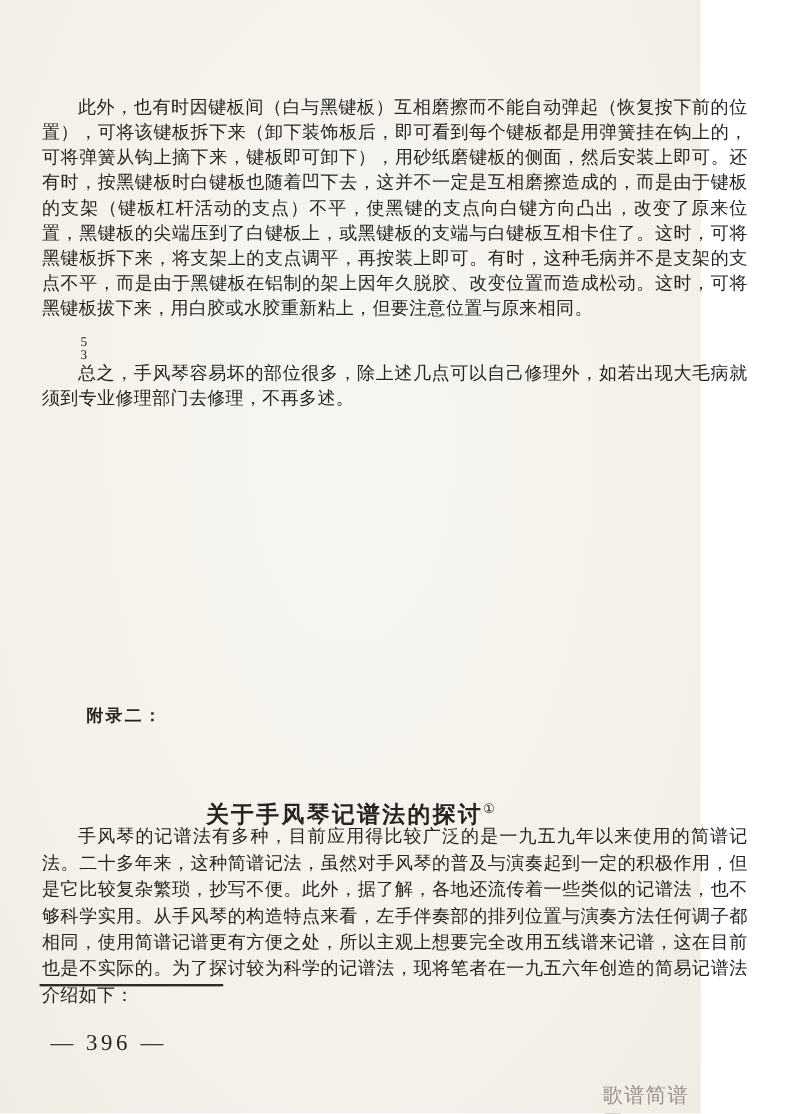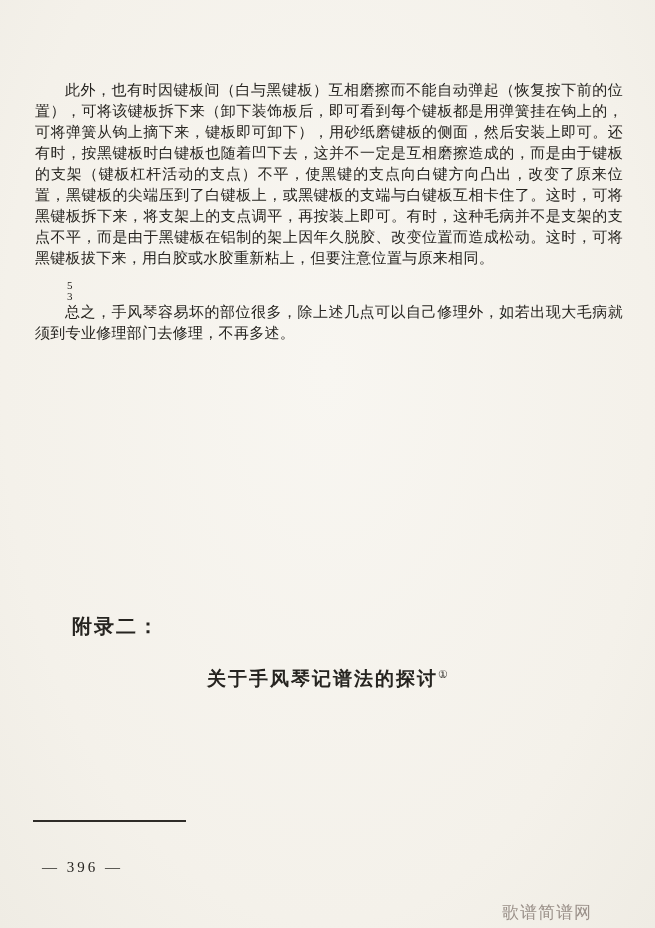--- a/index.html
+++ b/index.html
@@ -3,42 +3,42 @@
 <meta charset="utf-8">
 <style>
   html, body { margin: 0; padding: 0; }
   body {
     width: 655px; height: 928px;
     font-family: "Liberation Serif", "DejaVu Serif", serif;
     overflow: hidden;
   }
   .page {
     position: relative;
-    width: 655px; height: 928px;
+    width: 584px; height: 928px;
     background: radial-gradient(ellipse at 50% 40%, #f8f6f1 0%, #f4f1ea 70%, #efece4 100%);
   }
   .flow {
     position: absolute; left: 35px; top: 80px; width: 588px;
   }
   .body {
     font-size: 15px; line-height: 21px; margin: 0;
     text-align: justify;
     letter-spacing: 0.3px;
   }
   .ind { text-indent: 2em; }
   .bold { font-weight: 700; }
   .item2 { line-height: 23px; }
   .frac {
     display: inline-flex; flex-direction: column; align-items: center;
     vertical-align: -4px; font-size: 11px; line-height: 11px;
     margin: 0 2px; text-indent: 0;
   }
   .appendix-label {
-    position: absolute; left: 72px; top: 613px;
-    font-size: 20px; font-weight: 700; letter-spacing: 2px;
+    position: absolute; left: 72px; top: 588px;
+    font-size: 14px; font-weight: 700; letter-spacing: 2px;
   }
   .article-title {
     position: absolute; left: 0; top: 666px; width: 100%;
     margin: 0; text-align: center;
     font-size: 19px; font-weight: 700; letter-spacing: 2px;
   }
   .article-title sup { font-size: 11px; font-weight: 400; letter-spacing: 0; }
   .intro {
     position: absolute; left: 35px; top: 687px; width: 588px;
     line-height: 22px;
@@ -47,21 +47,21 @@
     position: absolute; left: 33px; top: 820px;
     width: 153px; height: 1.5px; background: #2f2c28;
   }
   .footnote {
     position: absolute; left: 48px; top: 835px; width: 560px;
     margin: 0; font-size: 11.5px; line-height: 15px;
   }
   .fn-marker { margin-right: 9px; }
   .page-number {
     position: absolute; left: 42px; top: 859px;
-    font-size: 15px; letter-spacing: 3px;
+    font-size: 19px; letter-spacing: 3px;
   }
   .watermark {
     position: absolute; left: 502px; top: 901px;
     font-size: 17px; letter-spacing: 1px;
   }
 </style>
 </head>
 <body style="color: rgb(38, 36, 32);">
 
 <div class="page">
@@ -72,20 +72,21 @@
           <span>5</span>
           <span>3</span>
         </span></p>
     <p class="body ind">总之，手风琴容易坏的部位很多，除上述几点可以自己修理外，如若出现大毛病就须到专业修理部门去修理，不再多述。</p>
   </section>
 
   <div class="appendix-label">附录二：</div>
 
   <h1 class="article-title"><span>关于手风琴记谱法的探讨</span><sup>①</sup></h1>
 
+  <p class="body ind intro">手风琴的记谱法有多种，目前应用得比较广泛的是一九五九年以来使用的简谱记法。二十多年来，这种简谱记法，虽然对手风琴的普及与演奏起到一定的积极作用，但是它比较复杂繁琐，抄写不便。此外，据了解，各地还流传着一些类似的记谱法，也不够科学实用。从手风琴的构造特点来看，左手伴奏部的排列位置与演奏方法任何调子都相同，使用简谱记谱更有方便之处，所以主观上想要完全改用五线谱来记谱，这在目前也是不实际的。为了探讨较为科学的记谱法，现将笔者在一九五六年创造的简易记谱法介绍如下：</p>
 
   <div class="footnote-rule"></div>
 
 
   <div class="page-number">— 396 —</div>
 
   <div class="watermark">
     <span class="wm-name" style="color: rgb(154, 144, 137);">歌谱简谱网</span>
     <span class="wm-url" style="color: rgb(203, 122, 88);">jianpu.cn</span>
   </div>

